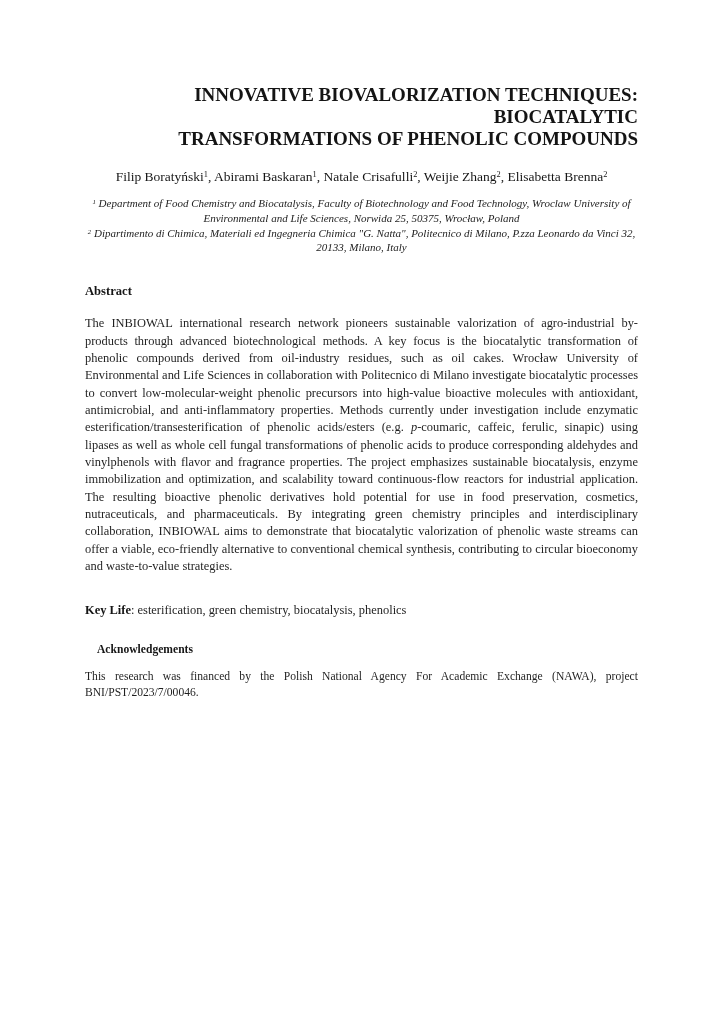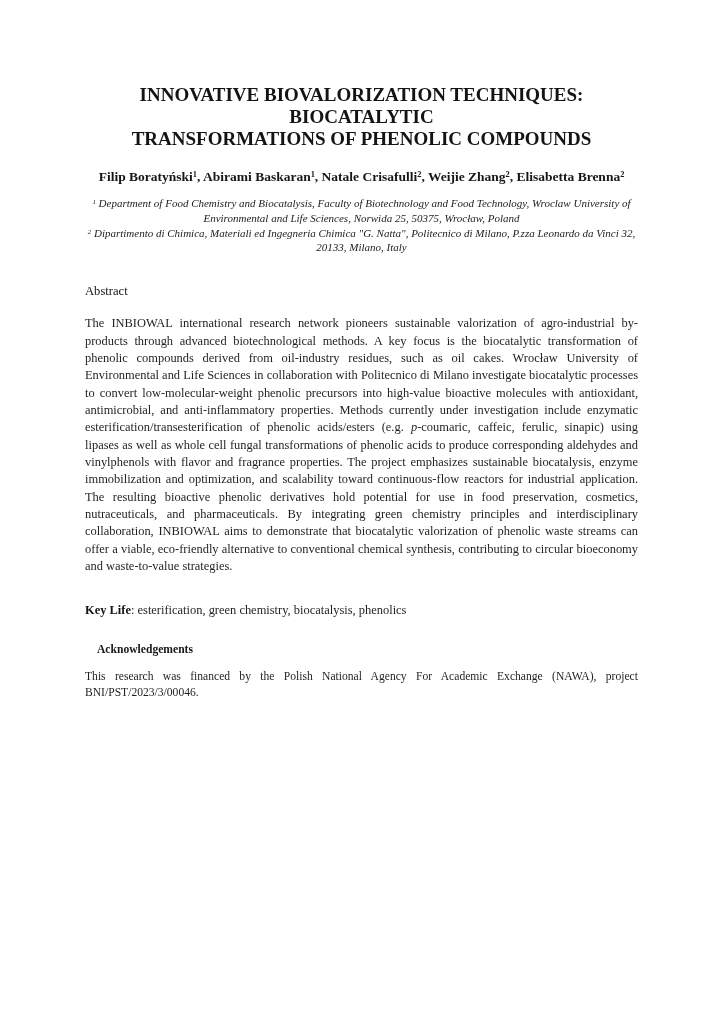--- a/index.html
+++ b/index.html
@@ -15,29 +15,29 @@
     background: #ffffff;
     padding: 84px 86px 40px 85px;
     font-family: "Liberation Serif", serif;
     color: #1f1f1f;
     overflow: hidden;
   }
   .title {
     font-size: 19px;
     line-height: 22px;
     font-weight: bold;
-    text-align: center;
+    text-align: right;
     color: #141414;
     margin: 0 0 16px 0;
   }
   .title .tline { display: block; }
   .authors {
     font-size: 13.5px;
     line-height: 21px;
-    font-weight: bold;
+    font-weight: normal;
     text-align: center;
     color: #161616;
     margin: 0 auto 9px auto;
     max-width: 545px;
   }
   sup {
     font-size: 0.62em;
     line-height: 0;
     vertical-align: baseline;
     position: relative;
@@ -46,21 +46,21 @@
   .affiliations {
     font-style: italic;
     font-size: 11px;
     line-height: 14.8px;
     text-align: center;
     margin: 0 0 28px 0;
     color: #222222;
   }
   .aff, .email { margin: 0; }
   .section-heading {
-    font-weight: normal;
+    font-weight: bold;
     font-size: 12.6px;
     line-height: 16px;
     color: #161616;
     margin: 0 0 11px 0;
   }
   .abs {
     font-size: 12.45px;
     line-height: 17.35px;
     text-align: justify;
     margin: 16px 0 27px 0;
@@ -103,15 +103,15 @@
     <p class="aff"><sup>2</sup><span> Dipartimento di Chimica, Materiali ed Ingegneria Chimica "G. Natta", Politecnico di Milano, P.zza Leonardo da Vinci 32, 20133, Milano, Italy</span></p>
   </div>
 
   <h2 class="section-heading">Abstract</h2>
 
   <p class="abs"><span>The INBIOWAL international research network pioneers sustainable valorization of agro-industrial by-products through advanced biotechnological methods. A key focus is the biocatalytic transformation of phenolic compounds derived from oil-industry residues, such as oil cakes. Wrocław University of Environmental and Life Sciences in collaboration with Politecnico di Milano investigate biocatalytic processes to convert low-molecular-weight phenolic precursors into high-value bioactive molecules with antioxidant, antimicrobial, and anti-inflammatory properties. Methods currently under investigation include enzymatic esterification/transesterification of phenolic acids/esters (e.g. </span><i class="it">p</i><span>-coumaric, caffeic, ferulic, sinapic) using lipases as well as whole cell fungal transformations of phenolic acids to produce corresponding aldehydes and vinylphenols with flavor and fragrance properties. The project emphasizes sustainable biocatalysis, enzyme immobilization and optimization, and scalability toward continuous-flow reactors for industrial application. The resulting bioactive phenolic derivatives hold potential for use in food preservation, cosmetics, nutraceuticals, and pharmaceuticals. By integrating green chemistry principles and interdisciplinary collaboration, INBIOWAL aims to demonstrate that biocatalytic valorization of phenolic waste streams can offer a viable, eco-friendly alternative to conventional chemical synthesis, contributing to circular bioeconomy and waste-to-value strategies.</span></p>
 
   <p class="kw"><span class="kw-label">Key Life</span><span>: </span><span>esterification, green chemistry, biocatalysis, phenolics</span></p>
 
   <h3 class="ack-heading">Acknowledgements</h3>
-  <p class="ack-body">This research was financed by the Polish National Agency For Academic Exchange (NAWA), project BNI/PST/2023/3/00046.</p>
+  <p class="ack-body">This research was financed by the Polish National Agency For Academic Exchange (NAWA), project BNI/PST/2023/7/00046.</p>
 
 </div>
 
 </body></html>

